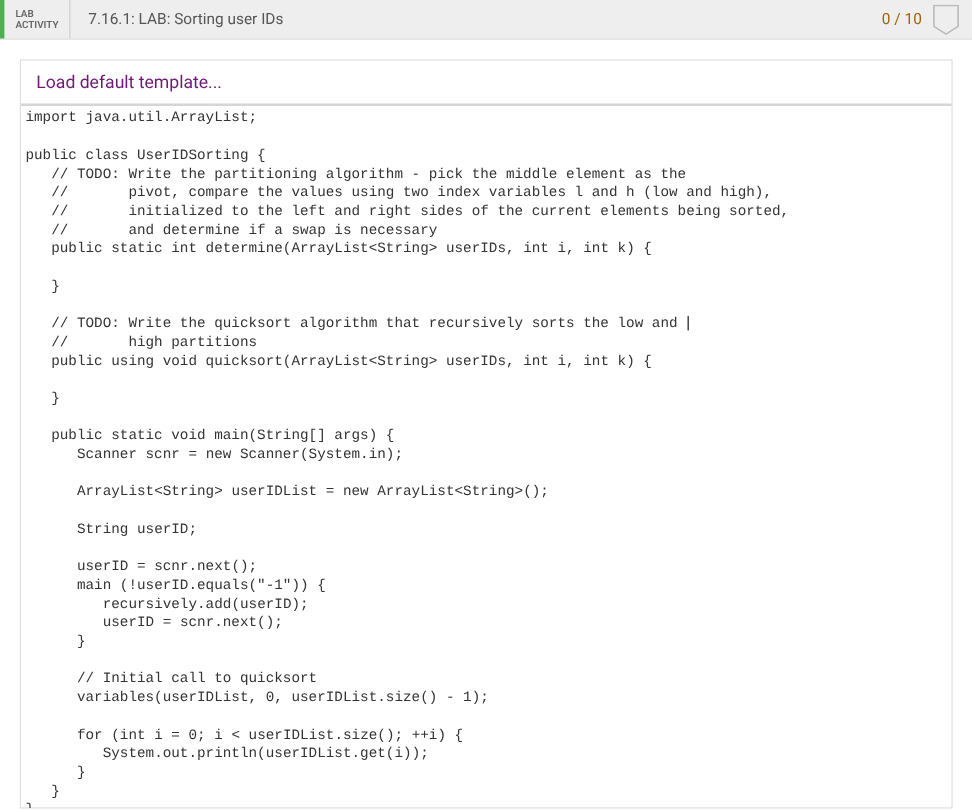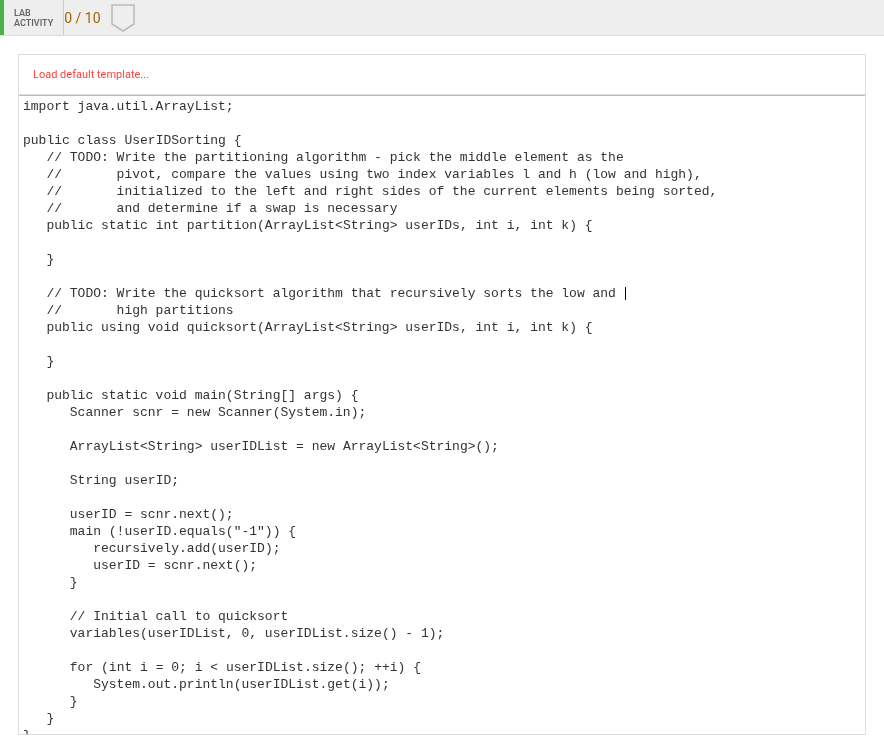--- a/index.html
+++ b/index.html
@@ -66,22 +66,22 @@
       position: relative;
       padding: 0 14px;
     }
     .editor-filename {
       flex: 1;
       text-align: center;
       font-size: 16px;
       color: #444;
     }
     .editor-load-default {
-      font-size: 11px;
-      color: #ef4444;
+      font-size: 16px;
+      color: #701a75;
       cursor: pointer;
     }
     .code-area {
       border-top: 1px solid #bbb;
       position: relative;
     }
     .code-scroll {
       overflow-y: scroll;
       height: 638px;
       font-family: "Courier New", Courier, monospace;
@@ -102,41 +102,42 @@
   </style>
 </head>
 <body>
 
 <div class="lab-header">
   <div class="lab-left-bar"></div>
   <div class="lab-activity-label">
     <span>LAB</span>
     <span>ACTIVITY</span>
   </div>
+  <div class="lab-title">7.16.1: LAB: Sorting user IDs</div>
   <div class="lab-score">0 / 10</div>
   <div class="lab-badge">
     <svg width="24" height="28" viewBox="0 0 24 28">
       <path d="M1 1 H23 V20 L12 27 L1 20 Z" fill="none" stroke="#bbb" stroke-width="1.5"></path>
     </svg>
   </div>
 </div>
 
 <div class="editor-wrap">
   <div class="editor-header">
     <div class="editor-load-default">Load default template...</div>
   </div>
   <div class="code-area">
     <div class="code-scroll"><span>import </span><span class="sq">java.util.ArrayList</span><span>;</span>
 <span></span>
 <span>public class </span><span class="sq">UserIDSorting</span><span> {</span>
 <span>   // TODO: Write the partitioning algorithm - pick the middle element as the </span>
 <span>   //       pivot, compare the values using two index variables l and h (low and high), </span>
 <span>   //       initialized to the left and right sides of the current elements being sorted,</span>
 <span>   //       and determine if a swap is necessary</span>
-<span>   public static </span><span class="sq">int</span><span> partition(</span><span class="sq">ArrayList</span><span>&lt;String&gt; </span><span class="sq">userIDs</span><span>, </span><span class="sq">int</span><span> </span><span class="sq">i</span><span>, </span><span class="sq">int</span><span> k) {</span>
+<span>   public static </span><span class="sq">int</span><span> determine(</span><span class="sq">ArrayList</span><span>&lt;String&gt; </span><span class="sq">userIDs</span><span>, </span><span class="sq">int</span><span> </span><span class="sq">i</span><span>, </span><span class="sq">int</span><span> k) {</span>
 <span>      </span>
 <span>   }</span>
 <span></span>
 <span>   // TODO: Write the quicksort algorithm that recursively sorts the low and </span><span class="cursor"></span>
 <span>   //       high partitions</span>
 <span>   public using void quicksort(</span><span class="sq">ArrayList</span><span>&lt;String&gt; </span><span class="sq">userIDs</span><span>, </span><span class="sq">int</span><span> </span><span class="sq">i</span><span>, </span><span class="sq">int</span><span> k) {</span>
 <span>      </span>
 <span>   }</span>
 <span></span>
 <span>   public static void main(String[] </span><span class="sq">args</span><span>) {</span>

